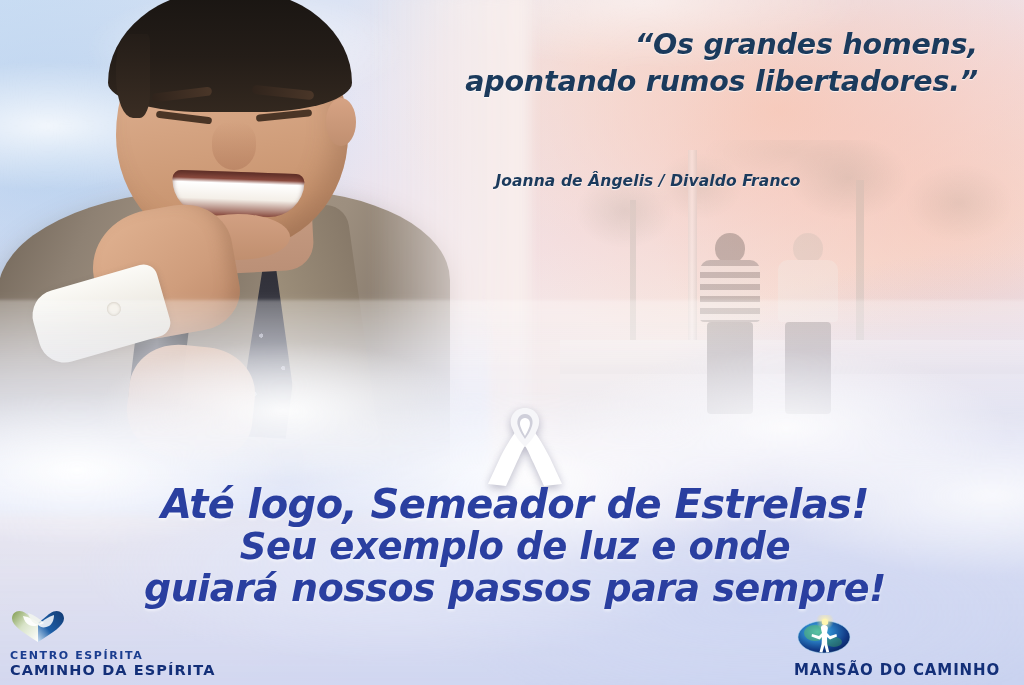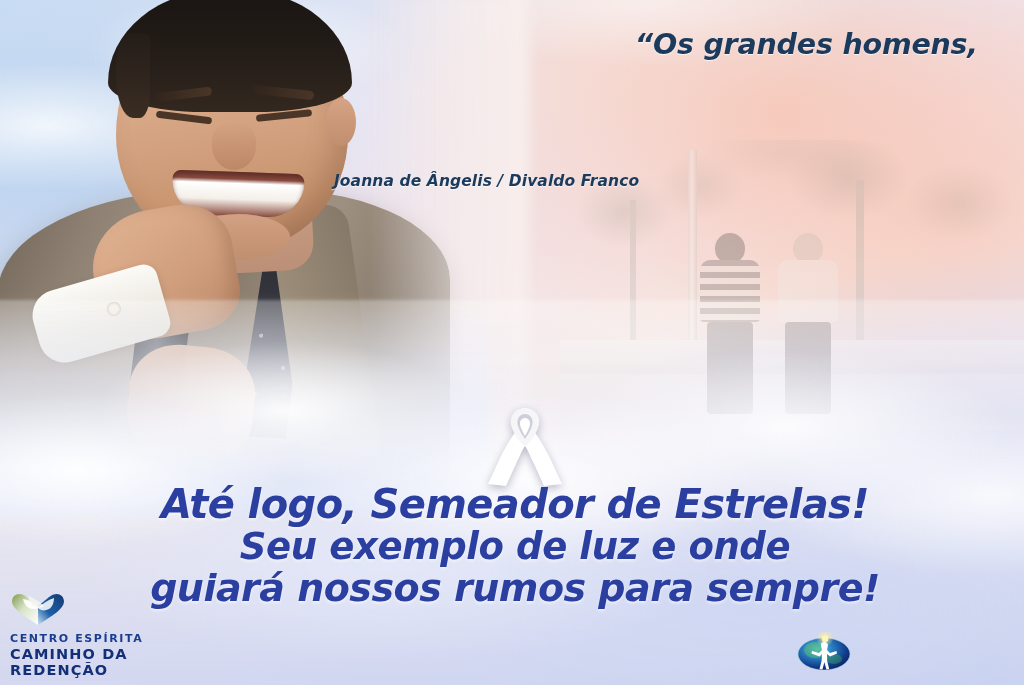--- a/index.html
+++ b/index.html
@@ -243,22 +243,22 @@
     text-align:right;
     color:#1b3a5c;
     font-family:"DejaVu Sans", sans-serif;
     font-style:italic;font-weight:700;
     font-size:28.5px;line-height:1.30;
     letter-spacing:-.2px;
     text-shadow:0 1px 1px rgba(255,255,255,.75);
   }
   .quote .ln{display:block;white-space:nowrap;}
   .quote-credit{
-    position:absolute;right:50px;top:172px;width:640px;
-    text-align:left;
+    position:absolute;right:56px;top:172px;width:640px;
+    text-align:center;
     color:#1b3a5c;
     font-style:italic;font-weight:700;
     font-size:15.5px;letter-spacing:.1px;
     text-shadow:0 1px 1px rgba(255,255,255,.7);
   }
 
   
   .ribbon{position:absolute;left:486px;top:406px;width:78px;height:84px;}
   .ribbon svg{display:block;filter:drop-shadow(0 3px 4px rgba(110,110,140,.45));}
 
@@ -344,36 +344,37 @@
     <div class="p-cuff"></div>
     <div class="p-hand2"></div>
     <div class="p-fade-r"></div>
     <div class="p-fade"></div>
   </div>
 
   <div class="clouds"></div>
 
   <div class="quote">
     <span class="ln">“Os grandes homens,</span>
+    <span class="ln">apontando rumos libertadores.”</span>
   </div>
   <div class="quote-credit">Joanna de Ângelis / Divaldo Franco</div>
 
   <div class="ribbon">
     <svg width="78" height="84" viewBox="0 0 78 84" aria-hidden="true">
       <path d="M39 14 C30 24 22 36 14 52 L2 78 L20 80 L30 58 C34 50 36 44 39 40 C42 44 44 50 48 58 L58 80 L76 78 L64 52 C56 36 48 24 39 14 Z" fill="#ffffff"></path>
       <path d="M39 2 C28 2 22 12 26 22 C29 30 34 36 39 41 C44 36 49 30 52 22 C56 12 50 2 39 2 Z" fill="#f6f6f9"></path>
       <path d="M39 8 C33 8 30 14 32 20 C34 26 37 30 39 33 C41 30 44 26 46 20 C48 14 45 8 39 8 Z" fill="#cfcfda"></path>
       <path d="M39 12 C35 12 33 16 34.5 20.5 C36 25 38 28 39 30 C40 28 42 25 43.5 20.5 C45 16 43 12 39 12 Z" fill="#ffffff"></path>
     </svg>
   </div>
 
   <div class="headline">
     <span class="h1">Até logo, Semeador de Estrelas!</span>
     <span class="h2">Seu exemplo de luz e onde</span>
-    <span class="h3">guiará nossos rumos para sempre!</span>
+    <span class="h3">guiará nossos passos para sempre!</span>
   </div>
 
   <div class="logo logo-left">
     <span class="logo-mark">
       <svg width="56" height="34" viewBox="0 0 56 34" aria-hidden="true">
         <defs>
           <linearGradient id="hgA" x1="0" y1="0" x2="1" y2="1">
             <stop offset="0" stop-color="#7f9b4e"></stop>
               <stop offset=".45" stop-color="#d8e3c8"></stop>
             <stop offset="1" stop-color="#ffffff"></stop>
@@ -385,21 +386,21 @@
           </linearGradient>
         </defs>
         <path d="M28 33 C14 24 2 17 2 9.5 C2 3.5 7.5 .5 12.5 2.5 C17 4.3 20 8 28 14 Z" fill="url(#hgA)"></path>
         <path d="M28 33 C42 24 54 17 54 9.5 C54 3.5 48.5 .5 43.5 2.5 C39 4.3 36 8 28 14 Z" fill="url(#hgB)"></path>
         <path d="M13 7 C19 8 25 11 30 15 C27 17 23 18 19 16 C16 14.5 14 11 13 7 Z" fill="#ffffff" opacity=".92"></path>
         <path d="M18 4 C24 6 30 10 34 14 C31 16 27 16 24 14 C21 12 19 8 18 4 Z" fill="#f2f6ee" opacity=".85"></path>
         <path d="M44 6 C38 8 32 12 28 16 C31 19 35 19 39 17 C42 15 44 11 44 6 Z" fill="#ffffff" opacity=".85"></path>
       </svg>
     </span>
     <span class="logo-txt1">CENTRO ESPÍRITA</span>
-    <span class="logo-txt2">CAMINHO DA REDENÇÃO</span>
+    <span class="logo-txt2">CAMINHO DA ESPÍRITA</span>
   </div>
 
   <div class="logo logo-right">
     <span class="logo-mark">
       <svg width="60" height="40" viewBox="0 0 60 40" aria-hidden="true">
         <defs>
           <radialGradient id="glb" cx="38%" cy="34%" r="72%">
             <stop offset="0" stop-color="#5fd0e8"></stop>
               <stop offset=".38" stop-color="#2a7fc4"></stop>
             <stop offset=".78" stop-color="#113a86"></stop>
@@ -412,15 +413,16 @@
         </defs>
         <ellipse cx="30" cy="22" rx="26" ry="16" fill="url(#glb)"></ellipse>
         <ellipse cx="21" cy="18" rx="11" ry="8" fill="#57b86a" opacity=".55"></ellipse>
         <ellipse cx="40" cy="27" rx="8" ry="5" fill="#3fa45d" opacity=".45"></ellipse>
         <ellipse cx="30" cy="22" rx="26" ry="16" fill="none" stroke="#9fd4ef" stroke-width="1" opacity=".5"></ellipse>
         <circle cx="31" cy="6" r="9" fill="url(#glow)"></circle>
         <circle cx="31" cy="7" r="3.2" fill="#fff6b0"></circle>
         <path d="M30 10 C27.6 10 26.4 12 27 14 L28 18 L25 21 L18 19 L17.5 21.6 L25.5 24.6 L28 22 L27.6 29 L25.5 37 L28.4 37.6 L30.4 30 L32.4 37.6 L35.2 37 L33.2 29 L33 22 L36 24.4 L43 21.6 L42.4 19 L36 21 L33 18 L33.8 14 C34.4 12 32.6 10 30 10 Z" fill="#ffffff"></path>
       </svg>
     </span>
+    <span class="logo-txt2">MANSÃO DO CAMINHO</span>
   </div>
 
 </div>
 
 </body></html>

